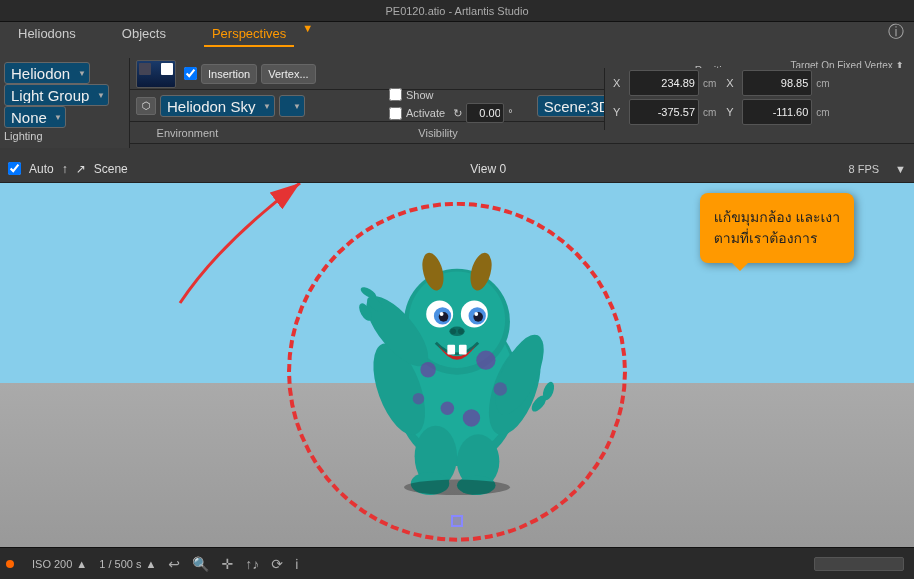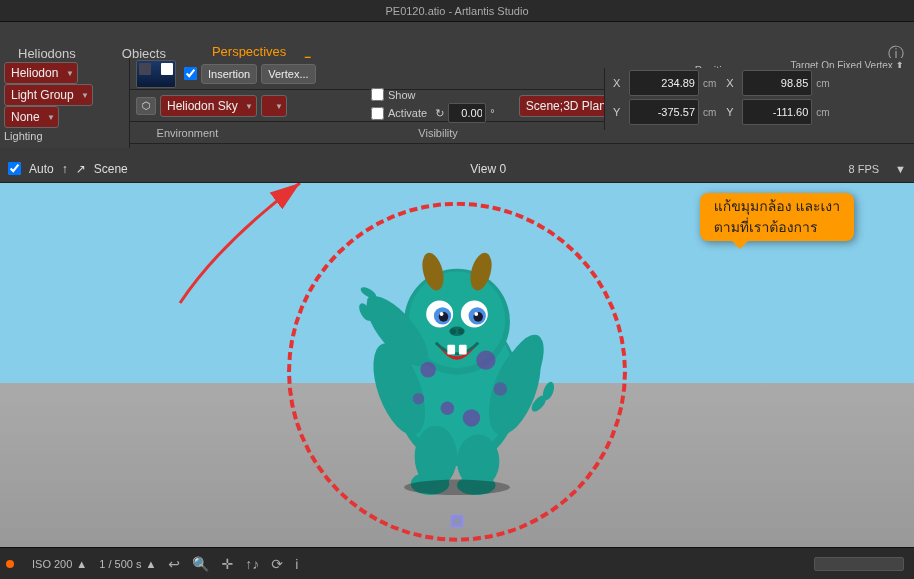--- a/index.html
+++ b/index.html
@@ -24,21 +24,21 @@
       font-size: 11px;
       color: #aaa;
       border-bottom: 1px solid #111;
     }
 
     
     #topnav {
       background: #3d3d3d;
       height: 44px;
       display: flex;
-      align-items: flex-end;
+      align-items: flex-start;
       padding: 0 10px;
       border-bottom: 1px solid #222;
       gap: 30px;
     }
     .nav-item {
       font-size: 13px;
       color: #ccc;
       cursor: pointer;
       padding: 4px 8px;
     }
@@ -250,21 +250,21 @@
     }
 
     
     #tooltip-bubble {
       position: absolute;
       right: 60px;
       top: 10px;
       background: #ff9900;
       color: #222;
       border-radius: 8px;
-      padding: 3px 14px;
+      padding: 14px 14px;
       font-size: 14px;
       line-height: 1.5;
       z-index: 20;
       max-width: 210px;
       box-shadow: 2px 2px 8px rgba(0,0,0,0.4);
     }
     #tooltip-bubble::after {
       content: '';
       position: absolute;
       bottom: -18px;
@@ -319,26 +319,26 @@
       font-size: 11px;
       color: #ccc;
     }
 
     
     .select-wrap {
       position: relative;
       display: inline-block;
     }
     .select-wrap select {
-      background: #7f1d1d;
+      background: #0c4a6e;
       color: #eee;
       border: 1px solid #666;
       border-radius: 3px;
       padding: 2px 18px 2px 6px;
-      font-size: 12px;
+      font-size: 15px;
       cursor: pointer;
       appearance: none;
       height: 22px;
     }
     .select-wrap::after {
       content: '▼';
       position: absolute;
       right: 4px;
       top: 50%;
       transform: translateY(-50%);

